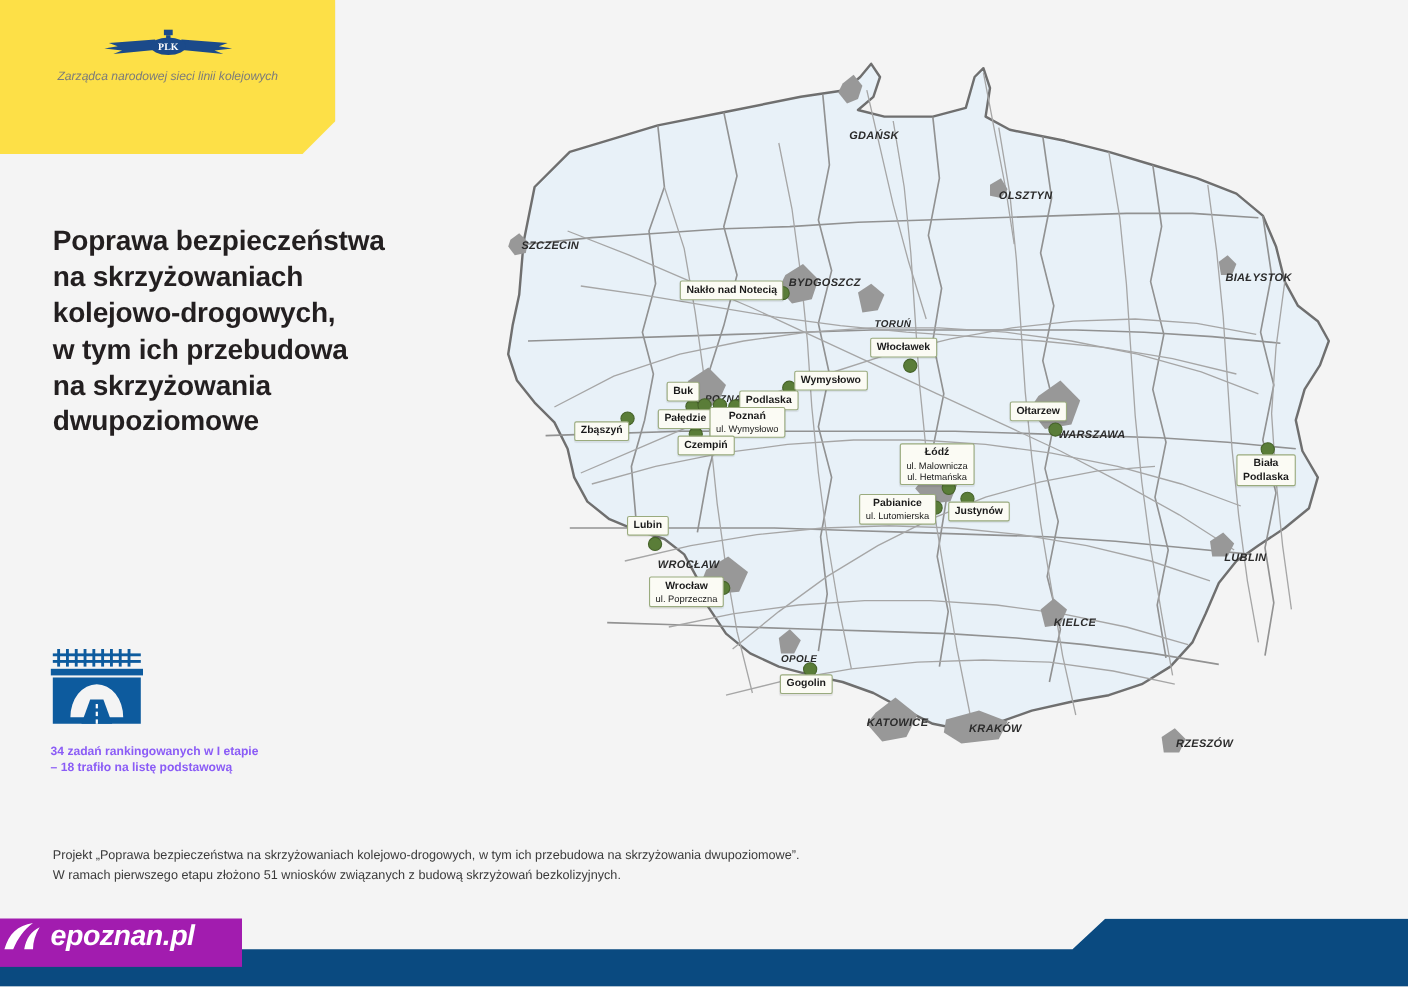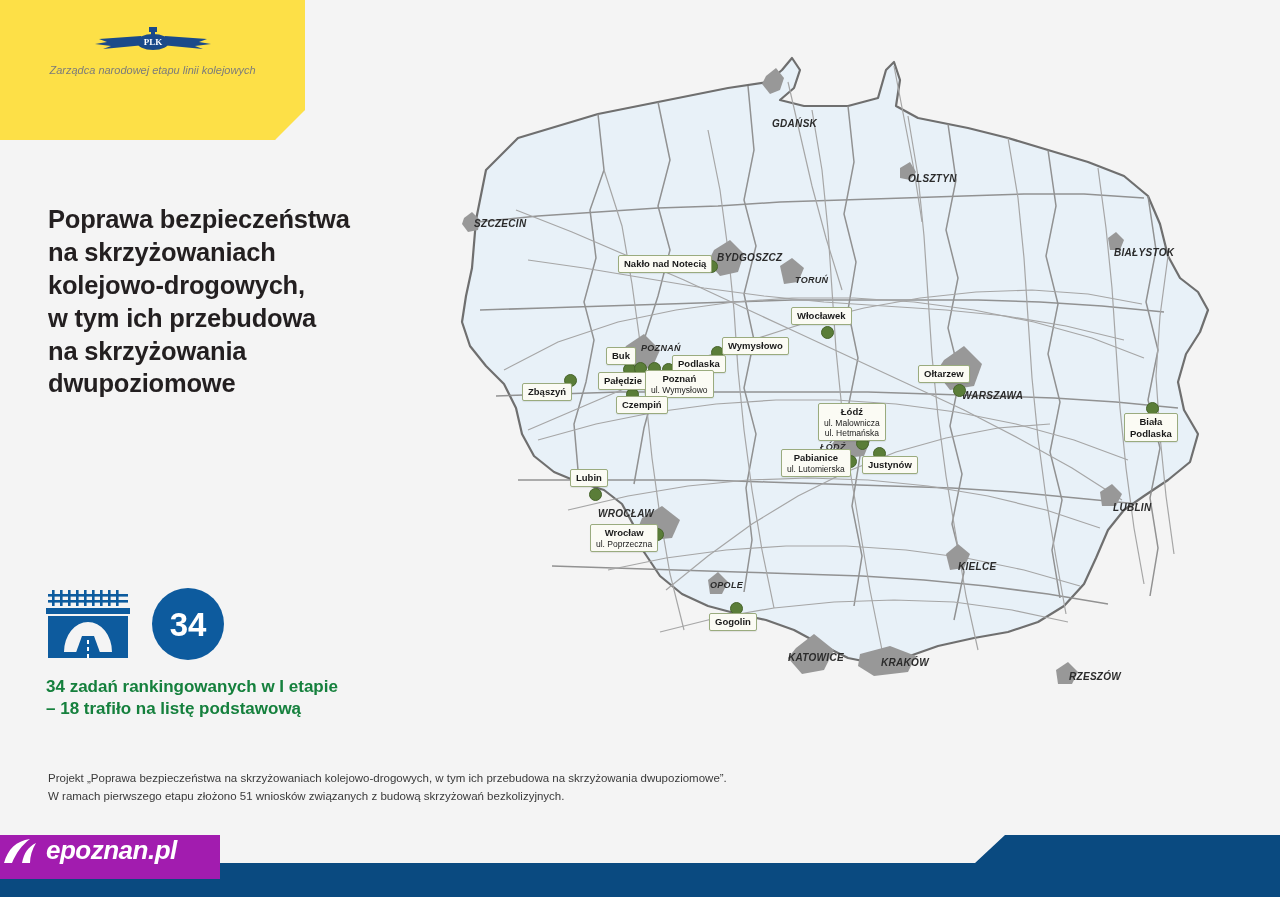--- a/index.html
+++ b/index.html
@@ -43,22 +43,22 @@
   .legend-label{font-size:11.5px;color:#333;margin-left:12px;}
   
   #stat-block{position:absolute;left:46px;top:588px;}
   #stat-icons{display:flex;align-items:center;gap:22px;}
   #stat-badge{
     width:72px;height:72px;border-radius:50%;background:#0d5b9e;
     display:flex;align-items:center;justify-content:center;
   }
   #stat-number{color:#fff;font-size:33px;font-weight:bold;line-height:1;}
   #stat-caption{
-    margin-top:16px;font-size:17px;font-weight:bold;line-height:1.32;
-    color:#15803d;white-space:pre-line;
+    margin-top:16px;font-size:11px;font-weight:bold;line-height:1.32;
+    color:#8b5cf6;white-space:pre-line;
   }
   
   #footer-note{
     position:absolute;left:48px;top:770px;width:790px;
     font-size:11.5px;line-height:1.55;color:#3a3a3a;white-space:pre-line;
   }
   
   #bottom-bar{
     position:absolute;left:0;bottom:0;width:1280px;height:62px;
     background:#0a4a80;
@@ -81,21 +81,21 @@
   }
   .chip .sub{font-weight:normal;font-size:8.5px;display:block;}
   .dot{
     position:absolute;width:11px;height:11px;border-radius:50%;
     background:#5a7d38;border:1px solid #46632a;
   }
   .city{
     position:absolute;font-size:10px;font-weight:bold;font-style:italic;
     color:#2b2b2b;white-space:nowrap;letter-spacing:.3px;
   }
-  .city.small{font-size:9px;}
+  .city.small{font-size:9px;margin-top:14px;}
 </style>
 </head>
 <body>
 
 <div id="map-area">
   <svg id="map-svg" viewBox="0 0 872 790">
 
     <g>
       <path d="M68 210 L78 160 L110 128 L190 104 L250 92 L320 78 L360 72 L374 60
                L384 48 L392 60 L386 78 L372 90 L396 96 L440 96 L470 88 L478 60
@@ -232,21 +232,21 @@
   <svg id="logo-wings" width="120" height="28" viewBox="0 0 120 28">
     <g fill="#1b4a8a">
       <rect x="56" y="1" width="8" height="5"></rect>
       <rect x="58" y="6" width="4" height="7"></rect>
       <path d="M48 10 L6 13 L14 16 L2 18 L18 20 L10 23 L52 19 Z"></path>
       <path d="M72 10 L114 13 L106 16 L118 18 L102 20 L110 23 L68 19 Z"></path>
       <ellipse cx="60" cy="16" rx="16" ry="8"></ellipse>
     </g>
     <text x="60" y="19" font-family="'Liberation Serif',serif" font-size="9" font-weight="bold" fill="#ffffff" text-anchor="middle">PLK</text>
   </svg>
-  <div id="logo-tagline">Zarządca narodowej etapu linii kolejowych</div>
+  <div id="logo-tagline">Zarządca narodowej sieci linii kolejowych</div>
 </div>
 
 <div id="headline">Poprawa bezpieczeństwa
 na skrzyżowaniach
 kolejowo-drogowych,
 w tym ich przebudowa
 na skrzyżowania
 dwupoziomowe</div>
 
 <div id="legend">
@@ -272,23 +272,20 @@
         <rect x="0" y="20" width="84" height="6"></rect>
         <path d="M2 28 H82 V70 H2 Z M42 34 a24 30 0 0 0 -24 30 h48 a24 30 0 0 0 -24 -30 Z" fill-rule="evenodd"></path>
         <path d="M36 48 L48 48 L56 70 L28 70 Z"></path>
       </g>
       <g fill="#ffffff">
         <rect x="41" y="52" width="2" height="4"></rect>
         <rect x="41" y="59" width="2" height="4"></rect>
         <rect x="41" y="66" width="2" height="4"></rect>
       </g>
     </svg>
-    <div id="stat-badge">
-      <span id="stat-number">34</span>
-    </div>
   </div>
   <div id="stat-caption">34 zadań rankingowanych w I etapie
 – 18 trafiło na listę podstawową</div>
 </div>
 
 <div id="footer-note">Projekt „Poprawa bezpieczeństwa na skrzyżowaniach kolejowo-drogowych, w tym ich przebudowa na skrzyżowania dwupoziomowe”.
 W ramach pierwszego etapu złożono 51 wniosków związanych z budową skrzyżowań bezkolizyjnych.</div>
 
 <div id="bottom-bar"></div>
 <div id="epoznan-badge">

